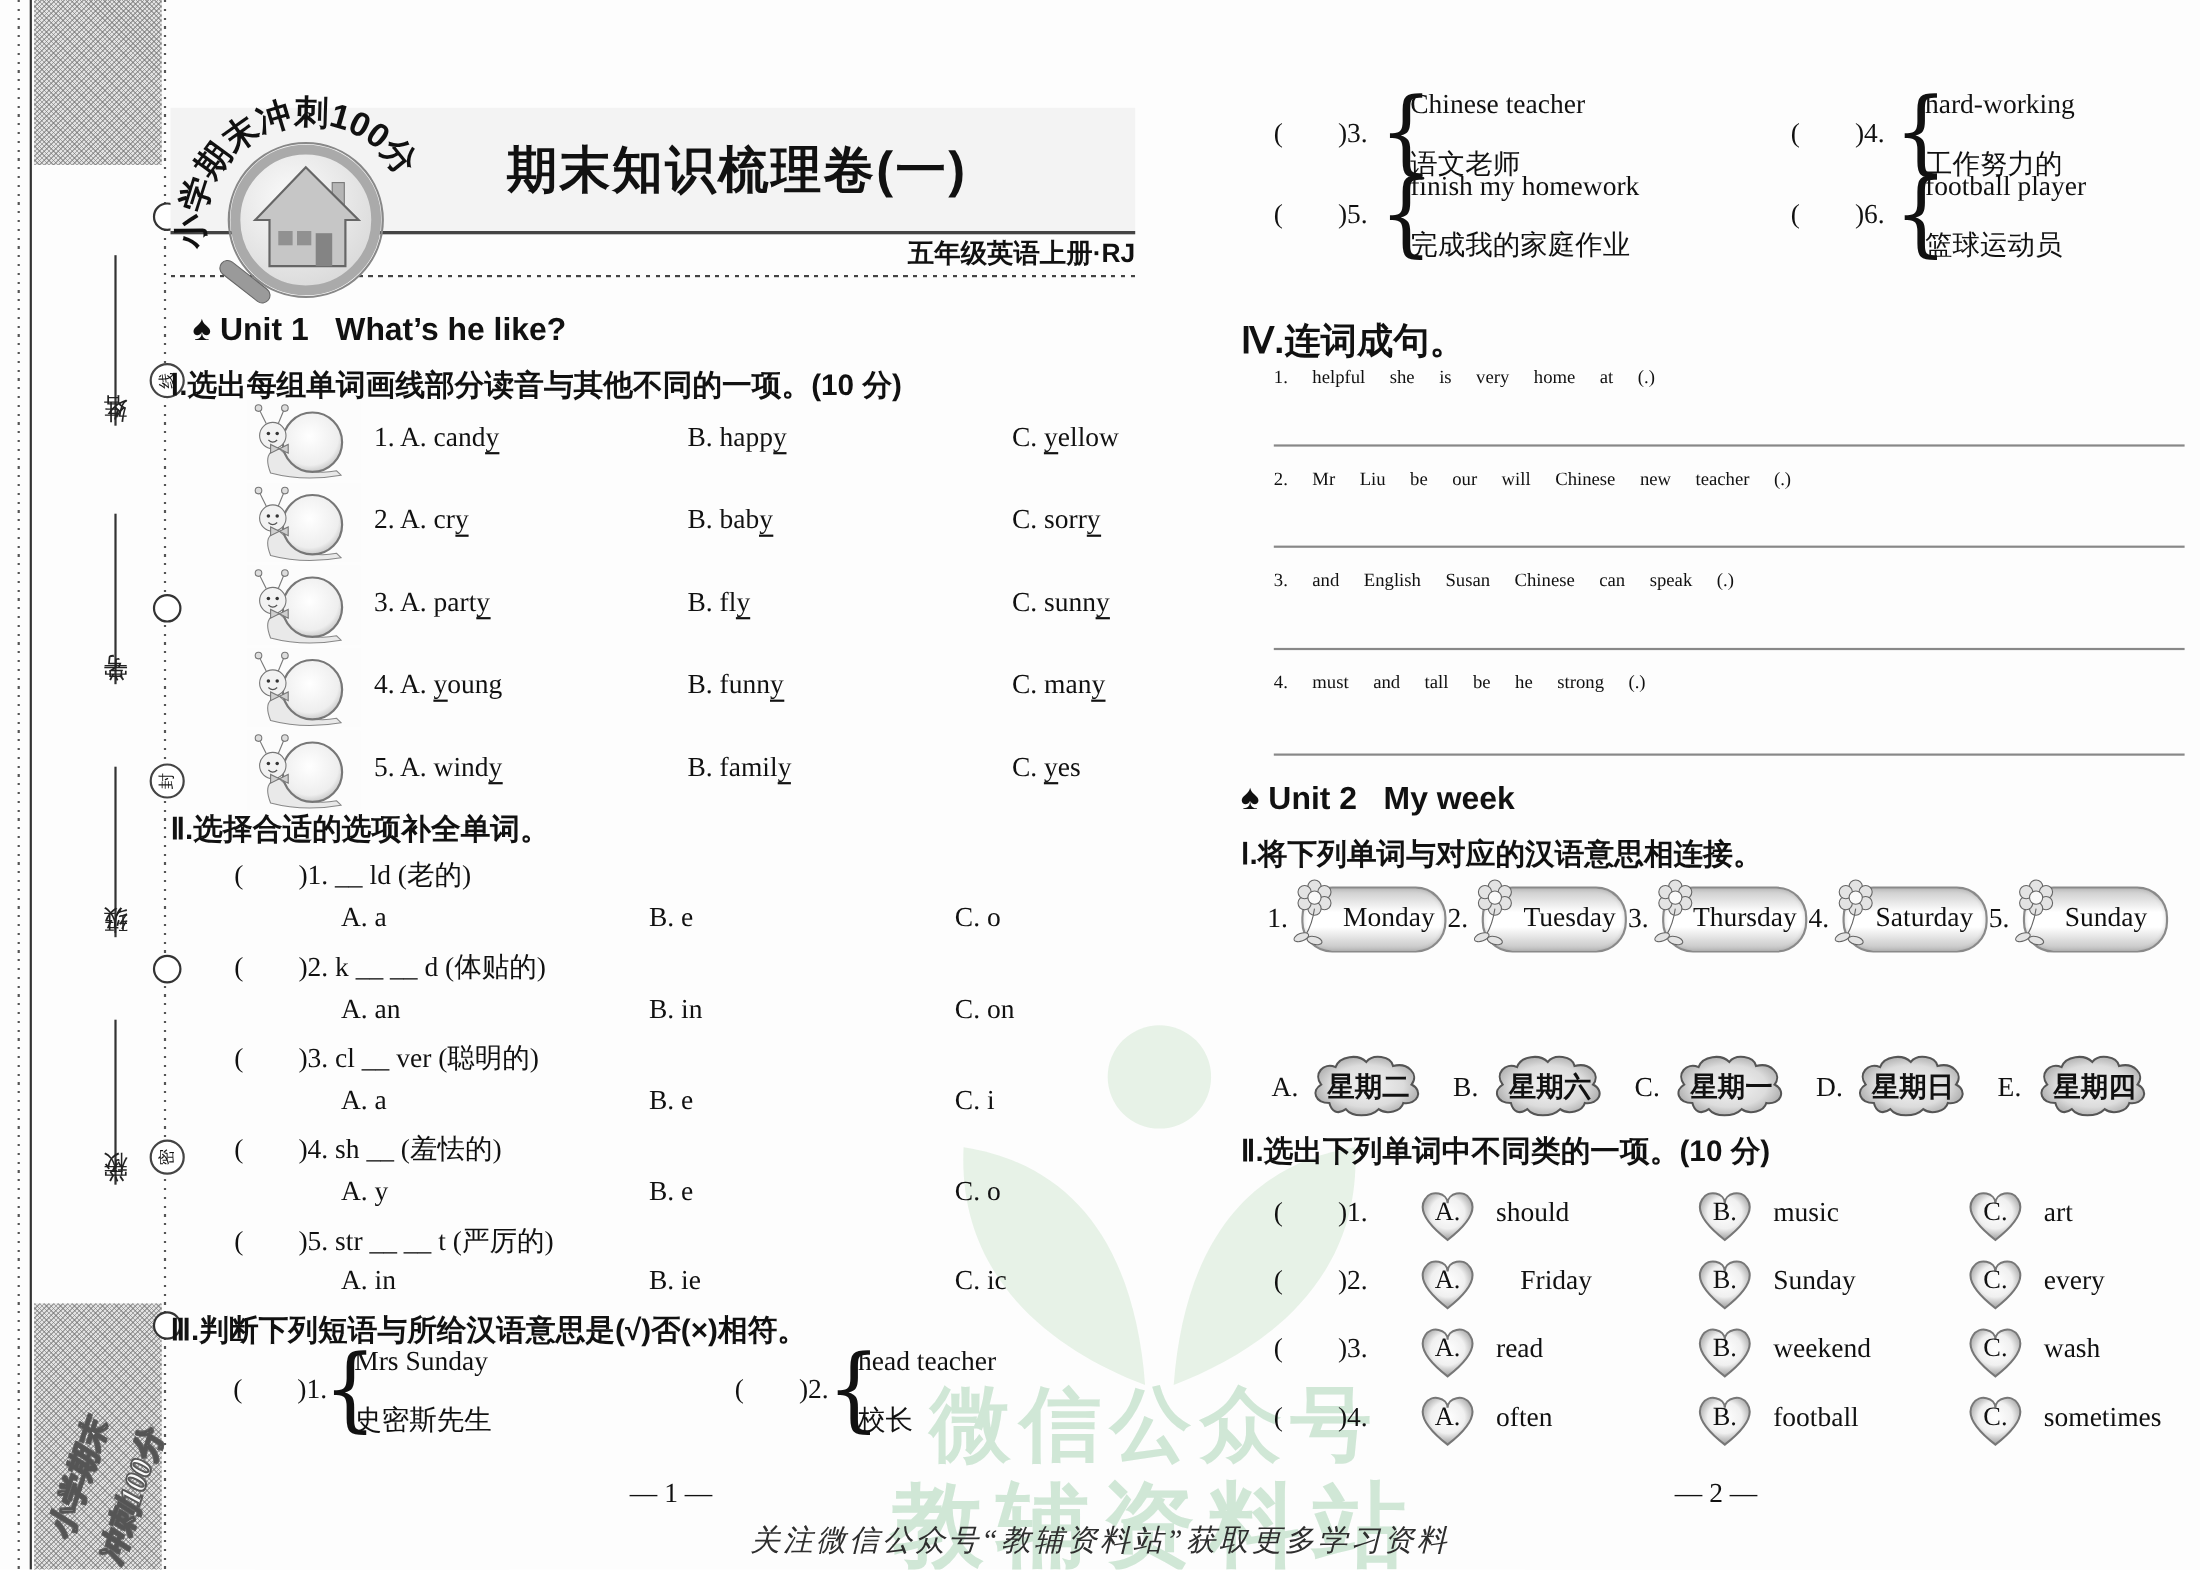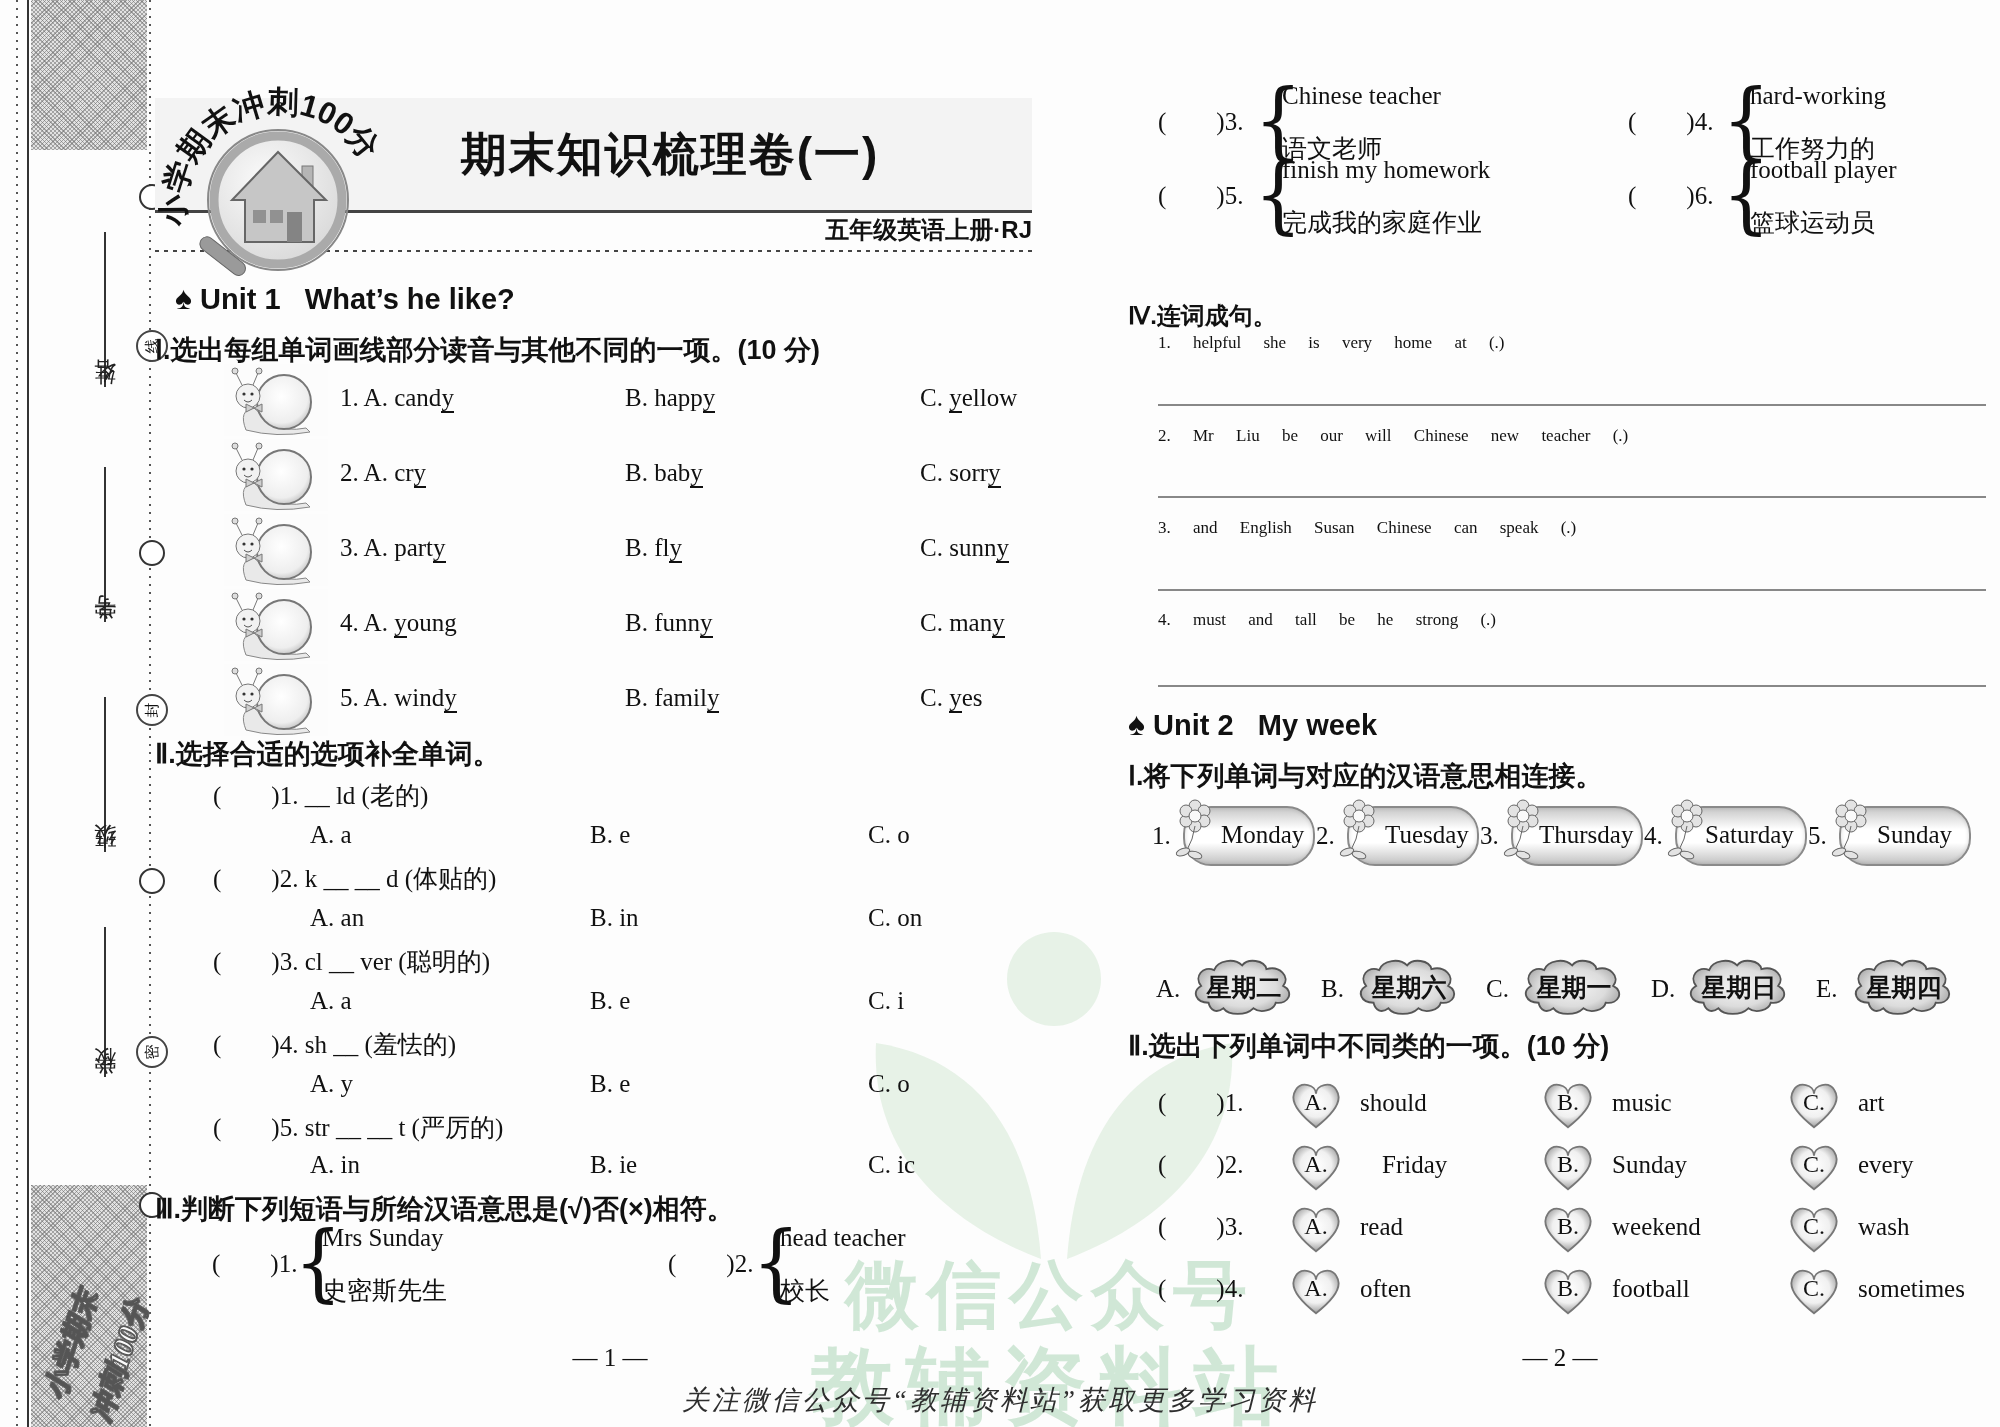--- a/index.html
+++ b/index.html
@@ -276,21 +276,21 @@
   <div class="abs body25 pre" style="left:1158px;top:182px;">(        )5.</div>
   <div class="abs brace" style="left:1254px;top:156px;">{</div>
   <div class="abs body25" style="left:1282px;top:156px;">finish my homework</div>
   <div class="abs body25" style="left:1282px;top:206px;">完成我的家庭作业</div>
 
   <div class="abs body25 pre" style="left:1628px;top:182px;">(        )6.</div>
   <div class="abs brace" style="left:1722px;top:156px;">{</div>
   <div class="abs body25" style="left:1750px;top:156px;">football player</div>
   <div class="abs body25" style="left:1750px;top:206px;">篮球运动员</div>
 
-  <div class="abs hd" style="left:1128px;top:300px;font-size:24px;">Ⅳ.连词成句。</div>
+  <div class="abs hd" style="left:1128px;top:288px;font-size:33px;">Ⅳ.连词成句。</div>
   <div class="abs sentence" style="left:1158px;top:333px;">1. helpful she is very home at (.)</div>
   <div class="abs writeline" style="left:1158px;top:404px;width:828px;"></div>
   <div class="abs sentence" style="left:1158px;top:426px;">2. Mr Liu be our will Chinese new teacher (.)</div>
   <div class="abs writeline" style="left:1158px;top:496px;width:828px;"></div>
   <div class="abs sentence" style="left:1158px;top:518px;">3. and English Susan Chinese can speak (.)</div>
   <div class="abs writeline" style="left:1158px;top:589px;width:828px;"></div>
   <div class="abs sentence" style="left:1158px;top:610px;">4. must and tall be he strong (.)</div>
   <div class="abs writeline" style="left:1158px;top:685px;width:828px;"></div>
 
   <div class="abs hd" style="left:1128px;top:706px;font-size:29px;">

